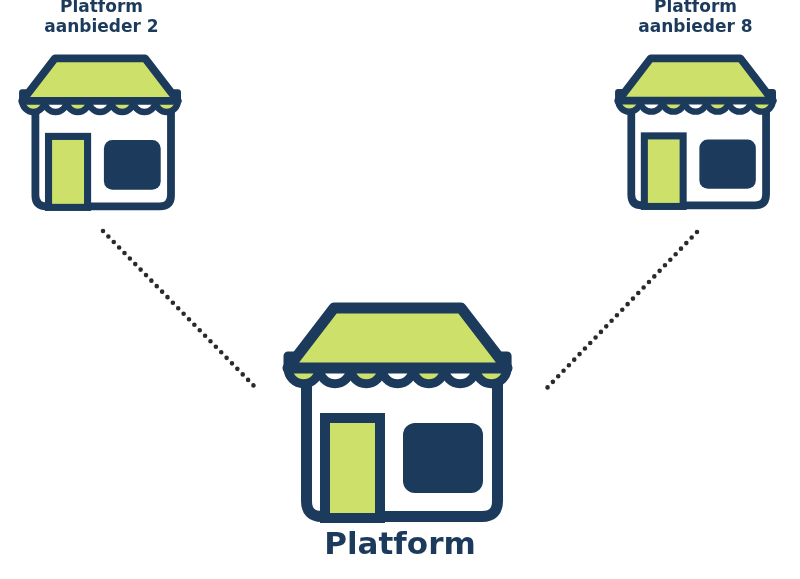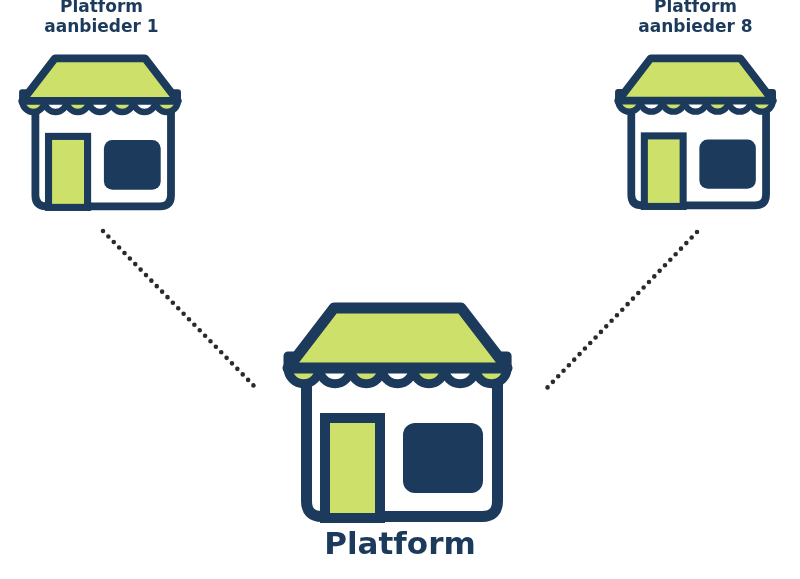--- a/index.html
+++ b/index.html
@@ -66,21 +66,21 @@
 
 <div class="canvas">
 
   <svg id="edges" class="abs" viewBox="0 0 800 579">
     <line x1="103" y1="231" x2="256" y2="388" stroke="#2b2a2a" stroke-width="4.6" stroke-linecap="round" stroke-dasharray="0 7.7"></line>
     <line x1="697" y1="232" x2="546" y2="389" stroke="#2b2a2a" stroke-width="4.6" stroke-linecap="round" stroke-dasharray="0 7.7"></line>
   </svg>
 
   <div id="label1" class="abs node-label">
     <div>Platform</div>
-    <div>aanbieder 1</div>
+    <div>aanbieder 2</div>
   </div>
   <svg id="store1" class="abs" viewBox="0 0 231 221">
     <use href="#store"></use>
   </svg>
 
   <div id="label2" class="abs node-label">
     <div>Platform</div>
     <div>aanbieder 8</div>
   </div>
   <svg id="store2" class="abs" viewBox="0 0 231 221">

